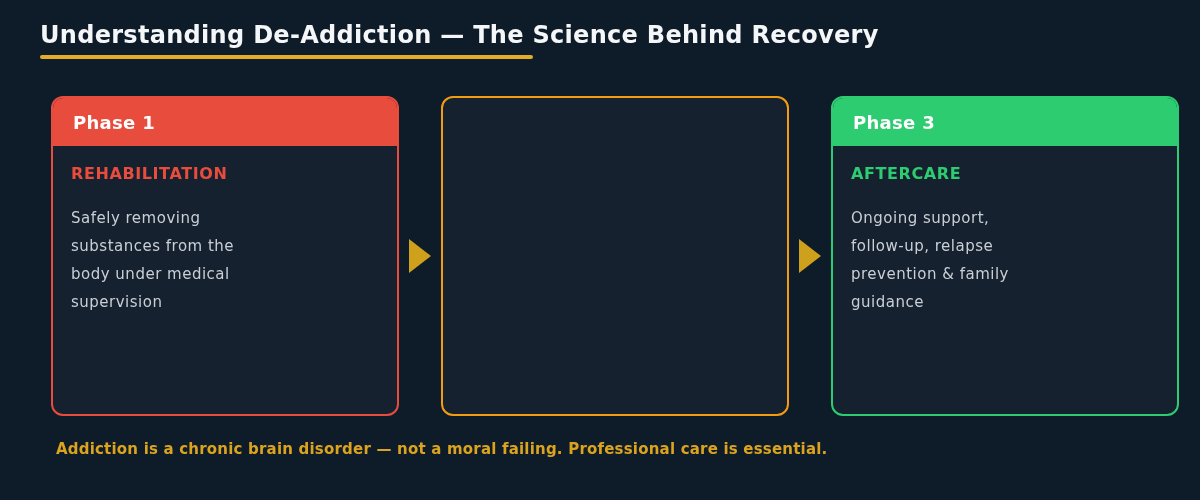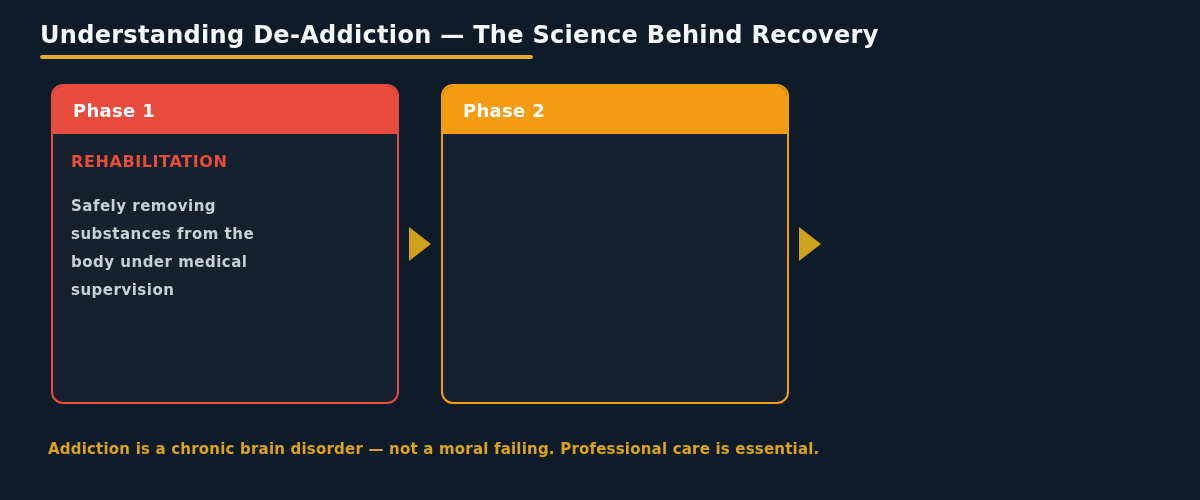--- a/index.html
+++ b/index.html
@@ -26,21 +26,21 @@
   }
   .title-underline {
     position: absolute;
     left: 40px; top: 55px;
     width: 493px; height: 4px;
     background: #E3AC28;
     border-radius: 2px;
   }
   .cards-row {
     position: absolute;
-    left: 51px; top: 84px;
+    left: 51px; top: 96px;
     width: 1128px; height: 320px;
     display: flex;
     align-items: center;
   }
   .phase-card {
     width: 348px;
     height: 320px;
     border: 2px solid var(--accent);
     border-radius: 12px;
     overflow: hidden;
@@ -69,39 +69,38 @@
     font-size: 16px;
     letter-spacing: 0.6px;
   }
   .phase-description {
     margin-top: 21px;
     color: #C9CFD7;
     font-size: 15px;
     line-height: 28px;
     letter-spacing: 0.5px;
     white-space: pre-line;
-    font-weight: bold;
   }
   .arrow-box {
     width: 42px;
     height: 320px;
     flex: 0 0 auto;
     display: flex;
     align-items: center;
     justify-content: center;
   }
   .arrow-right-icon {
     width: 0; height: 0;
     border-left: 22px solid #CFA01B;
     border-top: 17px solid transparent;
     border-bottom: 17px solid transparent;
   }
   .footer-note {
     position: absolute;
-    left: 48px; top: 440px;
+    left: 56px; top: 440px;
     color: #DCA41E;
     font-weight: bold;
     font-size: 15px;
     letter-spacing: 0.2px;
   }
 </style>
 </head>
 <body>
 
 <div class="canvas">
@@ -122,27 +121,36 @@
 body under medical
 supervision</div>
       </div>
     </div>
 
     <div class="arrow-box">
       <div class="arrow-right-icon"></div>
     </div>
 
     <div class="phase-card" style="--accent: #F39C12;">
-      <div class="phase-header">
-        <span class="phase-label">Phase 2</span>
-      </div>
     </div>
 
     <div class="arrow-box">
       <div class="arrow-right-icon"></div>
     </div>
 
+    <div class="phase-card" style="--accent: #2ECC71;">
+      <div class="phase-header">
+        <span class="phase-label">Phase 3</span>
+      </div>
+      <div class="phase-body">
+        <div class="stage-title">AFTERCARE</div>
+        <div class="phase-description">Ongoing support,
+follow-up, relapse
+prevention &amp; family
+guidance</div>
+      </div>
+    </div>
 
   </div>
 
   <div class="footer-note">Addiction is a chronic brain disorder — not a moral failing. Professional care is essential.</div>
 
 </div>
 
 </body></html>

